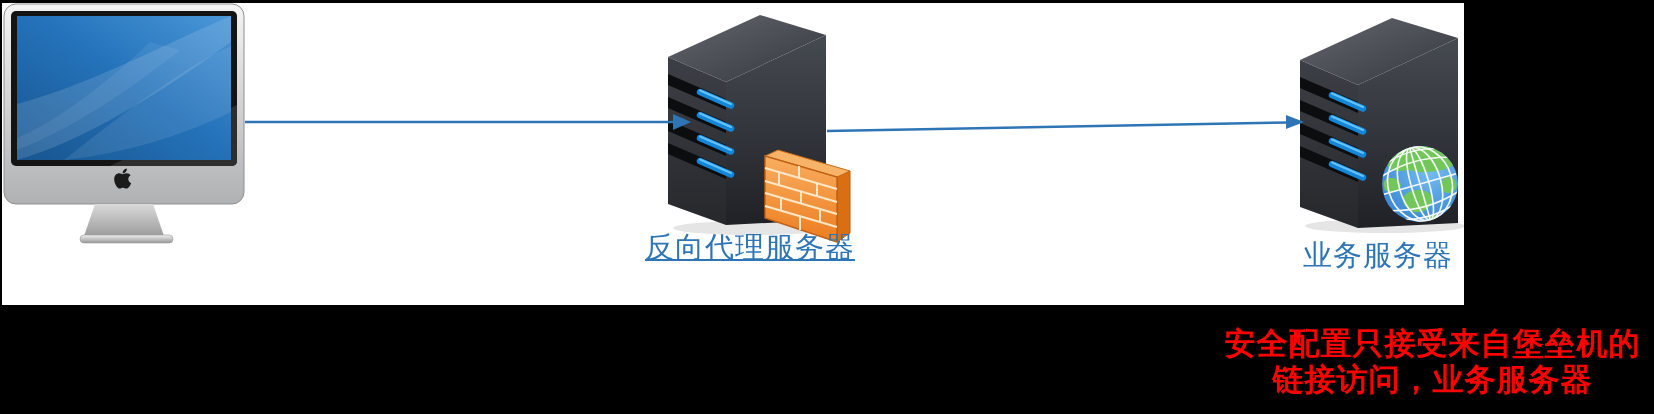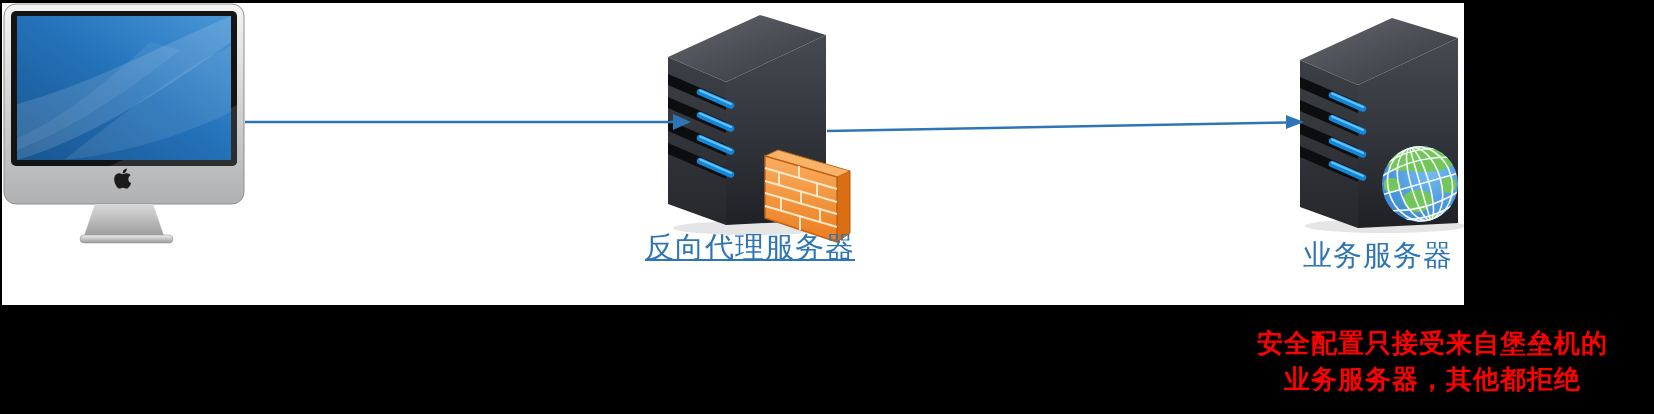--- a/index.html
+++ b/index.html
@@ -4,21 +4,21 @@
 <style>
   html,body{margin:0;padding:0;background:#000;}
   .canvas{position:relative;width:1654px;height:414px;background:#000;overflow:hidden;
           font-family:"Liberation Sans",sans-serif;}
   .diagram-svg{position:absolute;left:0;top:0;}
   .node-label{position:absolute;text-align:center;color:#2E75B6;
               font-family:"Liberation Serif","DejaVu Serif",serif;
               font-size:29px;line-height:33px;letter-spacing:1px;white-space:nowrap;}
   .node-label .sub{display:block;}
   .annotation{position:absolute;left:1210px;top:326px;width:445px;text-align:center;
-              color:#FF0000;font-weight:bold;font-size:26px;line-height:36px;
+              color:#FF0000;font-weight:bold;font-size:31px;line-height:36px;
               letter-spacing:1px;font-family:"Liberation Serif","DejaVu Serif",serif;
               white-space:nowrap;}
 </style>
 </head>
 <body>
 
 <div class="canvas">
 
   <svg class="diagram-svg" width="1654" height="414" viewBox="0 0 1654 414">
     <defs>
@@ -167,16 +167,16 @@
   <div class="node-label" style="left:590px;top:231px;width:320px;text-decoration:underline;">
     <span>反向代理服务器</span>
   </div>
 
   <div class="node-label" style="left:1218px;top:219px;width:320px;margin-top:20px;">
     <span>业务服务器</span>
   </div>
 
   <div class="annotation">
     <span>安全配置只接受来自堡垒机的</span><br>
-    <span>业务服务器，其他都拒绝</span>
+    <span>链接访问，业务服务器</span>
   </div>
 
 </div>
 
 </body></html>

